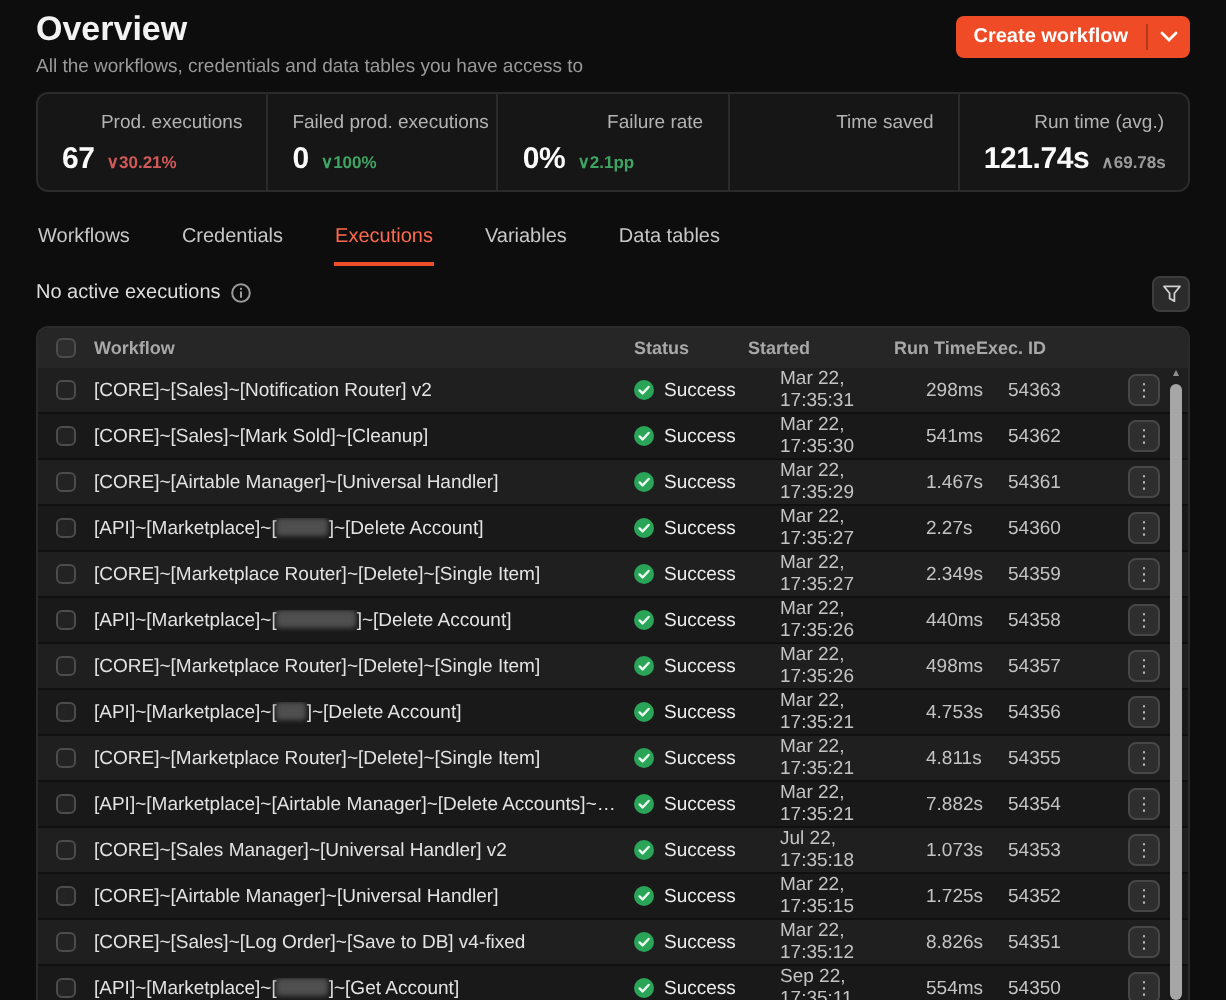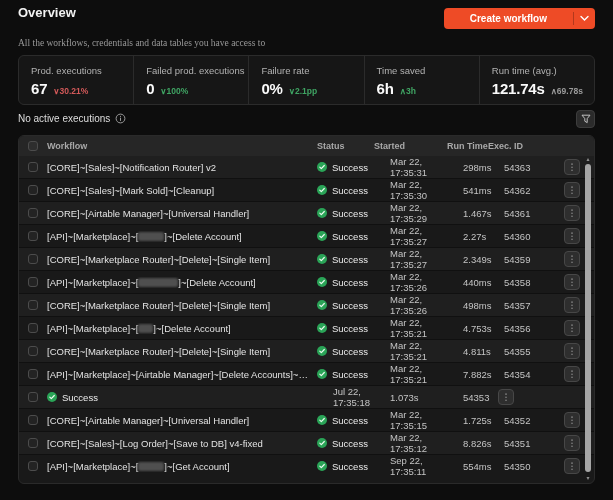--- a/index.html
+++ b/index.html
@@ -8,38 +8,38 @@
     background: #0d0d0d;
     font-family: "Liberation Sans", sans-serif;
     color: #e8e8e8;
     overflow: hidden;
     position: relative;
   }
   .page { padding: 0 18px; }
 
   
   .header-row { display: flex; justify-content: space-between; align-items: flex-start; padding-top: 5px; }
-  .page-title { font-size: 13px; font-weight: bold; color: #f2f2f2; }
-  .page-subtitle { font-size: 9.5px; color: #9a9a9a; margin-top: 18px; font-family: Liberation Serif, serif; }
+  .page-title { font-size: 17px; font-weight: bold; color: #f2f2f2; }
+  .page-subtitle { font-size: 9.5px; color: #9a9a9a; margin-top: 3px; }
   .create-btn {
     margin-top: 3px; height: 21px; background: #ee4b26; border-radius: 4px;
     display: flex; align-items: center; font-size: 10px; font-weight: bold; color: #fff; cursor: pointer;
   }
-  .create-btn .label-part { padding: 0 26px; }
+  .create-btn .label-part { padding: 0 9px; }
   .btn-divider { width: 1px; height: 13px; background: rgba(0,0,0,.25); }
   .chev-part { padding: 0 6px; display: flex; align-items: center; }
 
   
   .stats-bar {
     margin-top: 7px; display: flex; background: #161616;
     border: 1px solid #2b2b2b; border-radius: 6px; height: 50px;
   }
   .stat { flex: 1; padding: 9px 12px 0; min-width: 0; }
   .stat + .stat { border-left: 1px solid #2b2b2b; }
-  .stat-label { font-size: 9.5px; color: #b3b3b3; white-space: nowrap; }
+  .stat-label { font-size: 9.5px; color: #b3b3b3; white-space: nowrap; text-align: right; }
   .stat-value-row { margin-top: 4px; display: flex; align-items: baseline; gap: 6px; }
   .stat-value { font-size: 15px; font-weight: bold; color: #fafafa; letter-spacing: -0.2px; }
   .stat-delta { font-size: 8.5px; font-weight: bold; white-space: nowrap; }
   .trend-red { color: #d25959; }
   .trend-green { color: #3fa463; }
   .trend-gray { color: #9b9b9b; }
 
   
   .tabs { margin-top: 17px; display: flex; gap: 24px; font-size: 10px; color: #c7c7c7; }
   .tab { padding: 0 1px 7px; cursor: pointer; border-bottom: 2px solid transparent; }
@@ -134,35 +134,38 @@
   <div class="stat">
     <div class="stat-label">Failure rate</div>
     <div class="stat-value-row">
       <span class="stat-value">0%</span>
       <span class="stat-delta trend-green">∨2.1pp</span>
     </div>
   </div>
 
   <div class="stat">
     <div class="stat-label">Time saved</div>
-    <div class="stat-value-row">
-      <span class="stat-value">6h</span>
-      <span class="stat-delta trend-green">∧3h</span>
-    </div>
   </div>
 
   <div class="stat">
     <div class="stat-label">Run time (avg.)</div>
     <div class="stat-value-row">
       <span class="stat-value">121.74s</span>
       <span class="stat-delta trend-gray">∧69.78s</span>
     </div>
   </div>
 </div>
 
+  <div class="tabs" id="tab-bar">
+      <div class="tab">Workflows</div>
+      <div class="tab">Credentials</div>
+      <div class="tab active">Executions</div>
+      <div class="tab">Variables</div>
+      <div class="tab">Data tables</div>
+    </div>
 
   <div class="exec-bar">
     <div class="exec-status">
       <span>No active executions</span>
       <svg width="11" height="11" viewBox="0 0 11 11">
         <circle cx="5.5" cy="5.5" r="4.4" stroke="#9a9a9a" stroke-width="1" fill="none"></circle>
         <rect x="5" y="4.7" width="1" height="3.2" fill="#9a9a9a"></rect>
         <rect x="5" y="2.9" width="1" height="1" fill="#9a9a9a"></rect>
       </svg>
     </div>
@@ -403,20 +406,23 @@
     <div class="muted-cell">54354</div>
     <div class="menu-cell">
       <div class="menu-btn">⋮</div>
     </div>
   </div>
 
   <div class="row">
     <div class="cb-cell">
       <span class="checkbox"></span>
     </div>
+    <div class="wf-cell">
+      <span>[CORE]~[Sales Manager]~[Universal Handler] v2</span><span></span>
+    </div>
     <div class="status-cell">
       <svg width="10" height="10" viewBox="0 0 10 10">
         <circle cx="5" cy="5" r="5" fill="#2aa457"></circle>
         <path d="M2.8 5.2 L4.3 6.7 L7.3 3.5" stroke="#eafaf0" stroke-width="1.2" fill="none" stroke-linecap="round" stroke-linejoin="round"></path>
       </svg>
       <span>Success</span>
     </div>
     <div class="muted-cell">Jul 22, 17:35:18</div>
     <div class="muted-cell">1.073s</div>
     <div class="muted-cell">54353</div>

